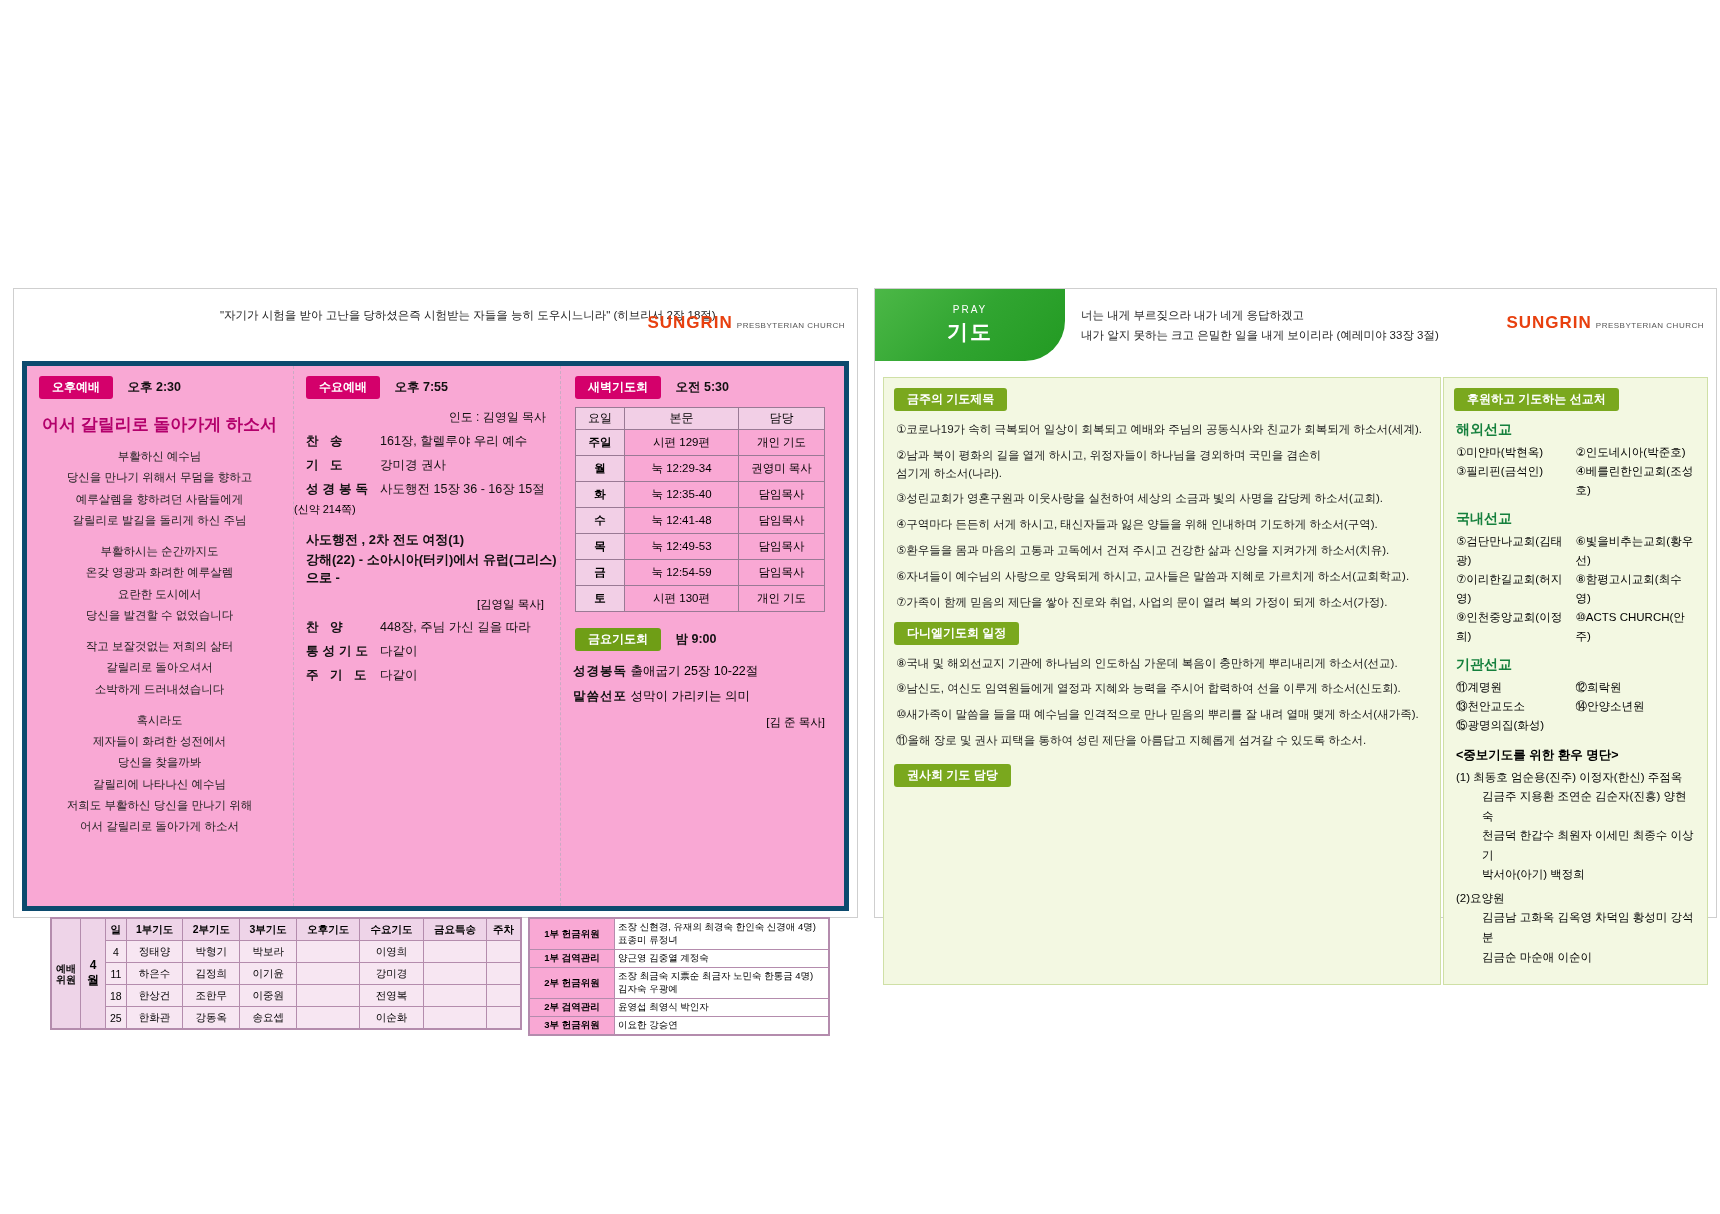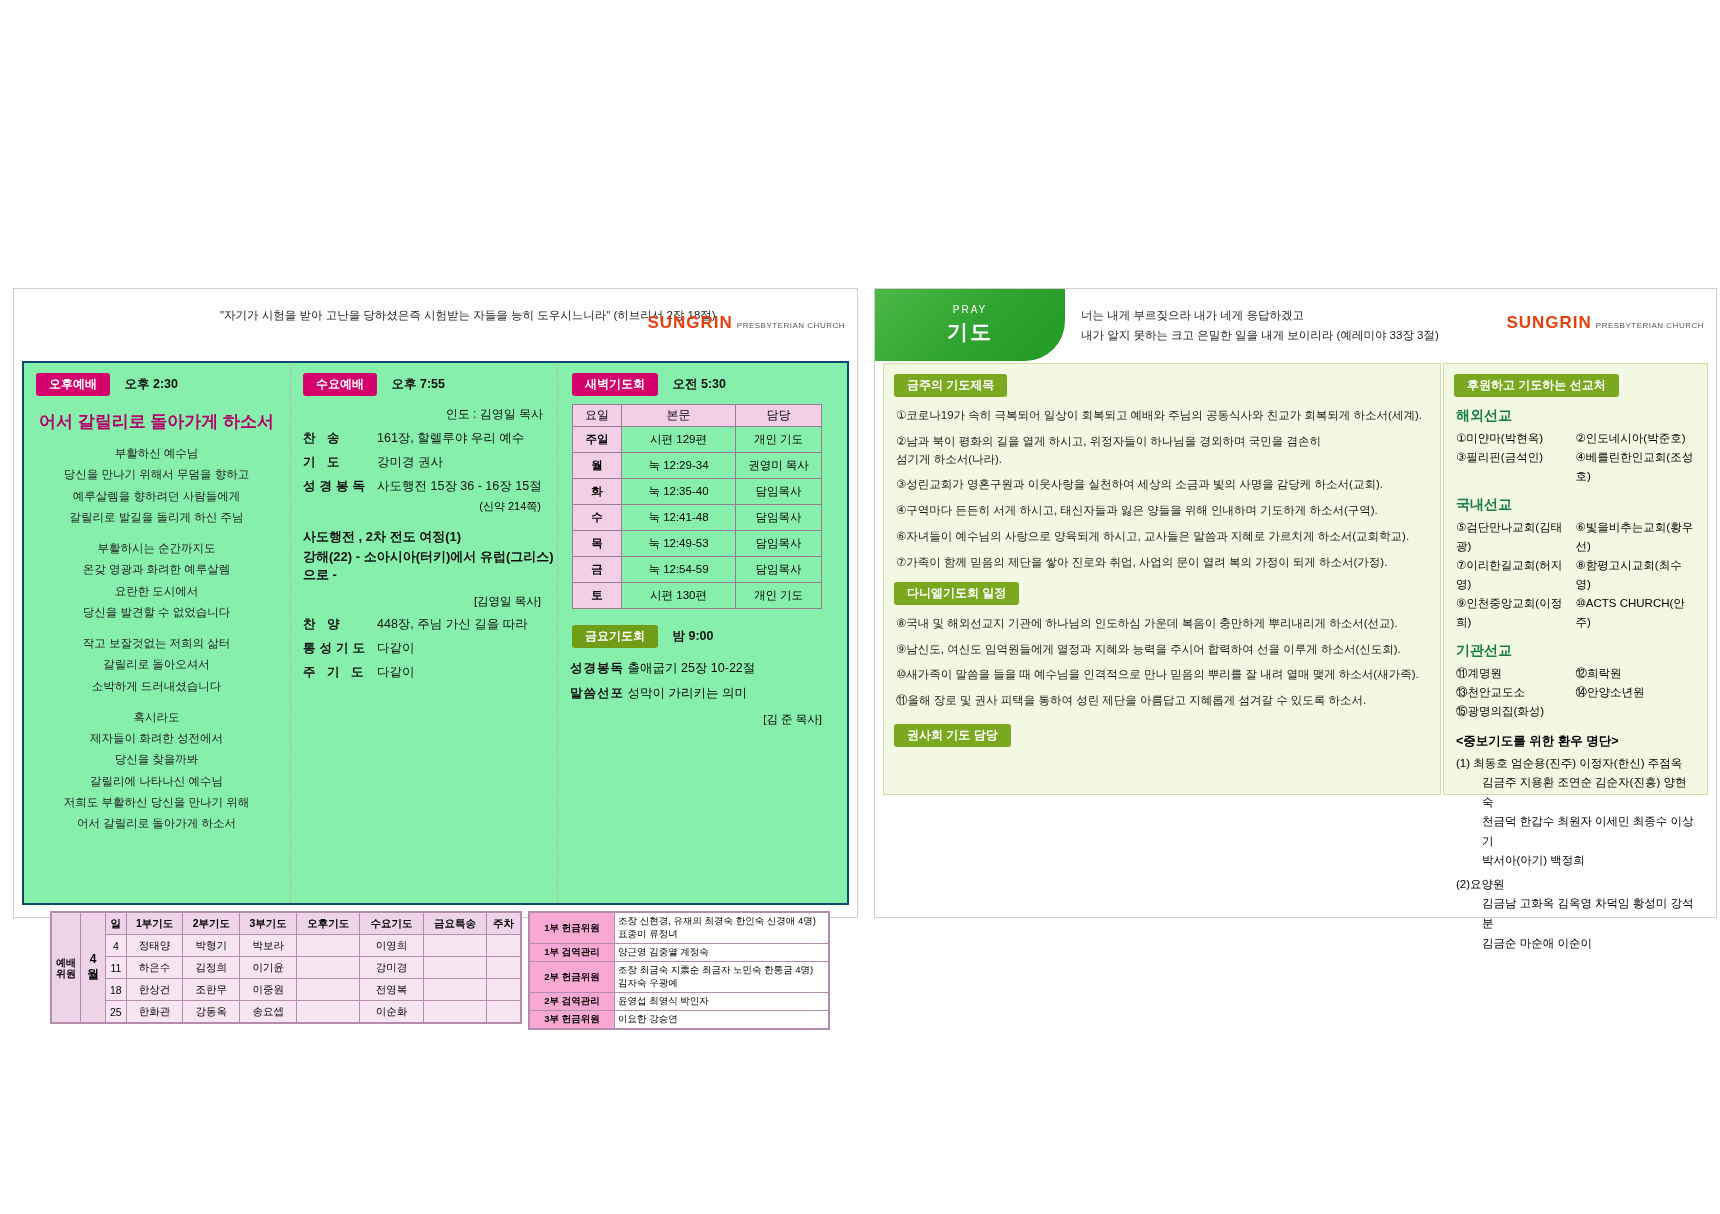--- a/index.html
+++ b/index.html
@@ -16,40 +16,40 @@
   .hdr .tagblock{position:absolute;left:0;top:0;width:190px;height:72px;display:flex;flex-direction:column;align-items:center;justify-content:center;color:#fff;}
   .tag-pink{background:linear-gradient(135deg,#e8368f 0%,#e61e7f 45%,#d81b74 100%);border-radius:0 0 40px 0;}
   .tag-green{background:linear-gradient(135deg,#4cb847 0%,#31a531 50%,#229a22 100%);border-radius:0 0 40px 0;}
   .tagblock .en{font-size:10px;letter-spacing:2px;}
   .tagblock .ko{font-size:21px;font-weight:bold;margin-top:3px;letter-spacing:2px;}
   .hdr .verse{position:absolute;left:206px;top:17px;font-size:11.5px;color:#222;line-height:1.7;}
   .hdr .brand{position:absolute;right:12px;top:24px;font-size:17px;font-weight:bold;color:#e8400f;letter-spacing:1px;}
   .hdr .brand small{font-size:8px;color:#555;font-weight:normal;letter-spacing:0.5px;margin-left:4px;}
 
   
-  .lbody{position:relative;margin:0 8px;height:540px;background:#86efac;border:2px solid #0c4a6e;}
+  .lbody{position:relative;margin:0 8px;height:540px;background:#f9a8d4;border:5px solid #0c4a6e;}
   .col{position:absolute;top:0;bottom:0;}
   .c1{left:0;width:265px;}
   .c2{left:266px;width:266px;border-left:1px dashed #cbaac4;}
   .c3{left:533px;width:280px;border-left:1px dashed #cbaac4;}
 
   .pill{display:inline-block;background:#d4006b;color:#fff;font-size:12px;font-weight:bold;padding:3px 13px;border-radius:3px;}
   .pill.g{background:#7aa81e;}
   .pill.lime{background:#6f9e16;}
   .timetxt{font-size:12.5px;font-weight:bold;color:#111;margin-left:10px;}
 
   .hymn-title{text-align:center;font-size:17px;font-weight:bold;color:#b3006b;margin:14px 0 10px;}
   .lyr{text-align:center;font-size:11.5px;line-height:1.85;color:#222;}
   .lyr p{margin:0 0 10px;}
 
   .lead{text-align:right;font-size:12px;margin:10px 14px 0 0;color:#111;}
   .row2{display:flex;font-size:12.5px;margin:7px 0 0 12px;color:#111;}
   .row2 .lb{width:74px;font-weight:bold;letter-spacing:4px;}
   .row2 .vl{flex:1;}
-  .note{text-align:right;font-size:11px;margin:4px 16px 0 0;}
+  .note{font-size:11px;margin:4px 16px 0 0;}
   .sub{font-size:13px;font-weight:bold;color:#111;margin:14px 0 0 12px;}
   .sub2{font-size:13px;font-weight:bold;color:#111;margin:2px 0 0 12px;}
   .byline{text-align:right;font-size:11.5px;margin:10px 16px 0 0;}
 
   table.grid{border-collapse:collapse;font-size:11.5px;}
   table.grid td,table.grid th{border:1px solid #9a7a95;padding:2px 4px;text-align:center;}
   .dawn thead th{background:#f2cfe6;font-weight:normal;font-size:12px;}
   .dawn td.day{background:#f2cfe6;font-weight:bold;width:40px;}
   .dawn td{height:21px;}
   .dawn{width:250px;margin:8px 0 0 14px;}
@@ -65,21 +65,21 @@
   .tblA{width:100%;border-collapse:collapse;font-size:10.5px;}
   .tblA th,.tblA td{border:1px solid #b48cad;height:19px;text-align:center;}
   .tblA th{background:#eed4e8;font-weight:bold;}
   .vcell{width:26px;background:#eed4e8;font-weight:bold;font-size:10px;line-height:1.1;}
   .mcell{width:22px;background:#eed4e8;font-weight:bold;font-size:12px;}
   .tblB{width:100%;border-collapse:collapse;font-size:9.5px;}
   .tblB td{border:1px solid #b48cad;padding:2px 3px;vertical-align:middle;}
   .tblB td.lbl{width:78px;background:#f9a8d4;font-weight:bold;text-align:center;font-size:9.5px;}
 
   
-  .rbody{position:relative;margin:2px 8px;height:432px;}
+  .rbody{position:relative;margin:16px 8px;height:608px;}
   .rleft{position:absolute;left:0;top:0;width:556px;bottom:0;background:#f3f8e2;border:1px solid #cfe0a6;}
   .rright{position:absolute;left:560px;top:0;right:0;bottom:0;background:#f3f8e2;border:1px solid #cfe0a6;}
 
   .pray-list{margin:10px 12px 0;font-size:11.5px;line-height:1.55;color:#1a1a1a;}
   .pray-list p{margin:0 0 8px;}
   .sec-head{margin:10px 0 0 10px;}
   .mission-h{font-size:14px;font-weight:bold;color:#15803d;margin:10px 0 4px 12px;}
   .mcols{display:flex;margin:0 12px;font-size:11.5px;line-height:1.65;}
   .mcols .mc{flex:1;}
   .bold-title{font-size:12.5px;font-weight:bold;margin:12px 0 4px 12px;}
@@ -346,20 +346,21 @@
     <div class="rbody">
 
       <div class="rleft">
         <div class="sec-head"><span class="pill g">금주의 기도제목</span></div>
         <div class="pray-list">
           <p style="white-space:pre-line">①코로나19가 속히 극복되어 일상이 회복되고 예배와 주님의 공동식사와 친교가 회복되게 하소서(세계).</p>
           <p style="white-space:pre-line">②남과 북이 평화의 길을 열게 하시고, 위정자들이 하나님을 경외하며 국민을 겸손히
     섬기게 하소서(나라).</p>
           <p style="white-space:pre-line">③성린교회가 영혼구원과 이웃사랑을 실천하여 세상의 소금과 빛의 사명을 감당케 하소서(교회).</p>
           <p style="white-space:pre-line">④구역마다 든든히 서게 하시고, 태신자들과 잃은 양들을 위해 인내하며 기도하게 하소서(구역).</p>
+          <p style="white-space:pre-line">⑤환우들을 몸과 마음의 고통과 고독에서 건져 주시고 건강한 삶과 신앙을 지켜가게 하소서(치유).</p>
           <p style="white-space:pre-line">⑥자녀들이 예수님의 사랑으로 양육되게 하시고, 교사들은 말씀과 지혜로 가르치게 하소서(교회학교).</p>
           <p style="white-space:pre-line">⑦가족이 함께 믿음의 제단을 쌓아 진로와 취업, 사업의 문이 열려 복의 가정이 되게 하소서(가정).</p>
         </div>
         <div class="sec-head"><span class="pill g">다니엘기도회 일정</span></div>
         <div class="pray-list">
           <p>⑧국내 및 해외선교지 기관에 하나님의 인도하심 가운데 복음이 충만하게 뿌리내리게 하소서(선교).</p>
           <p>⑨남신도, 여신도 임역원들에게 열정과 지혜와 능력을 주시어 합력하여 선을 이루게 하소서(신도회).</p>
           <p>⑩새가족이 말씀을 들을 때 예수님을 인격적으로 만나 믿음의 뿌리를 잘 내려 열매 맺게 하소서(새가족).</p>
           <p>⑪올해 장로 및 권사 피택을 통하여 성린 제단을 아름답고 지혜롭게 섬겨갈 수 있도록 하소서.</p>
         </div>

